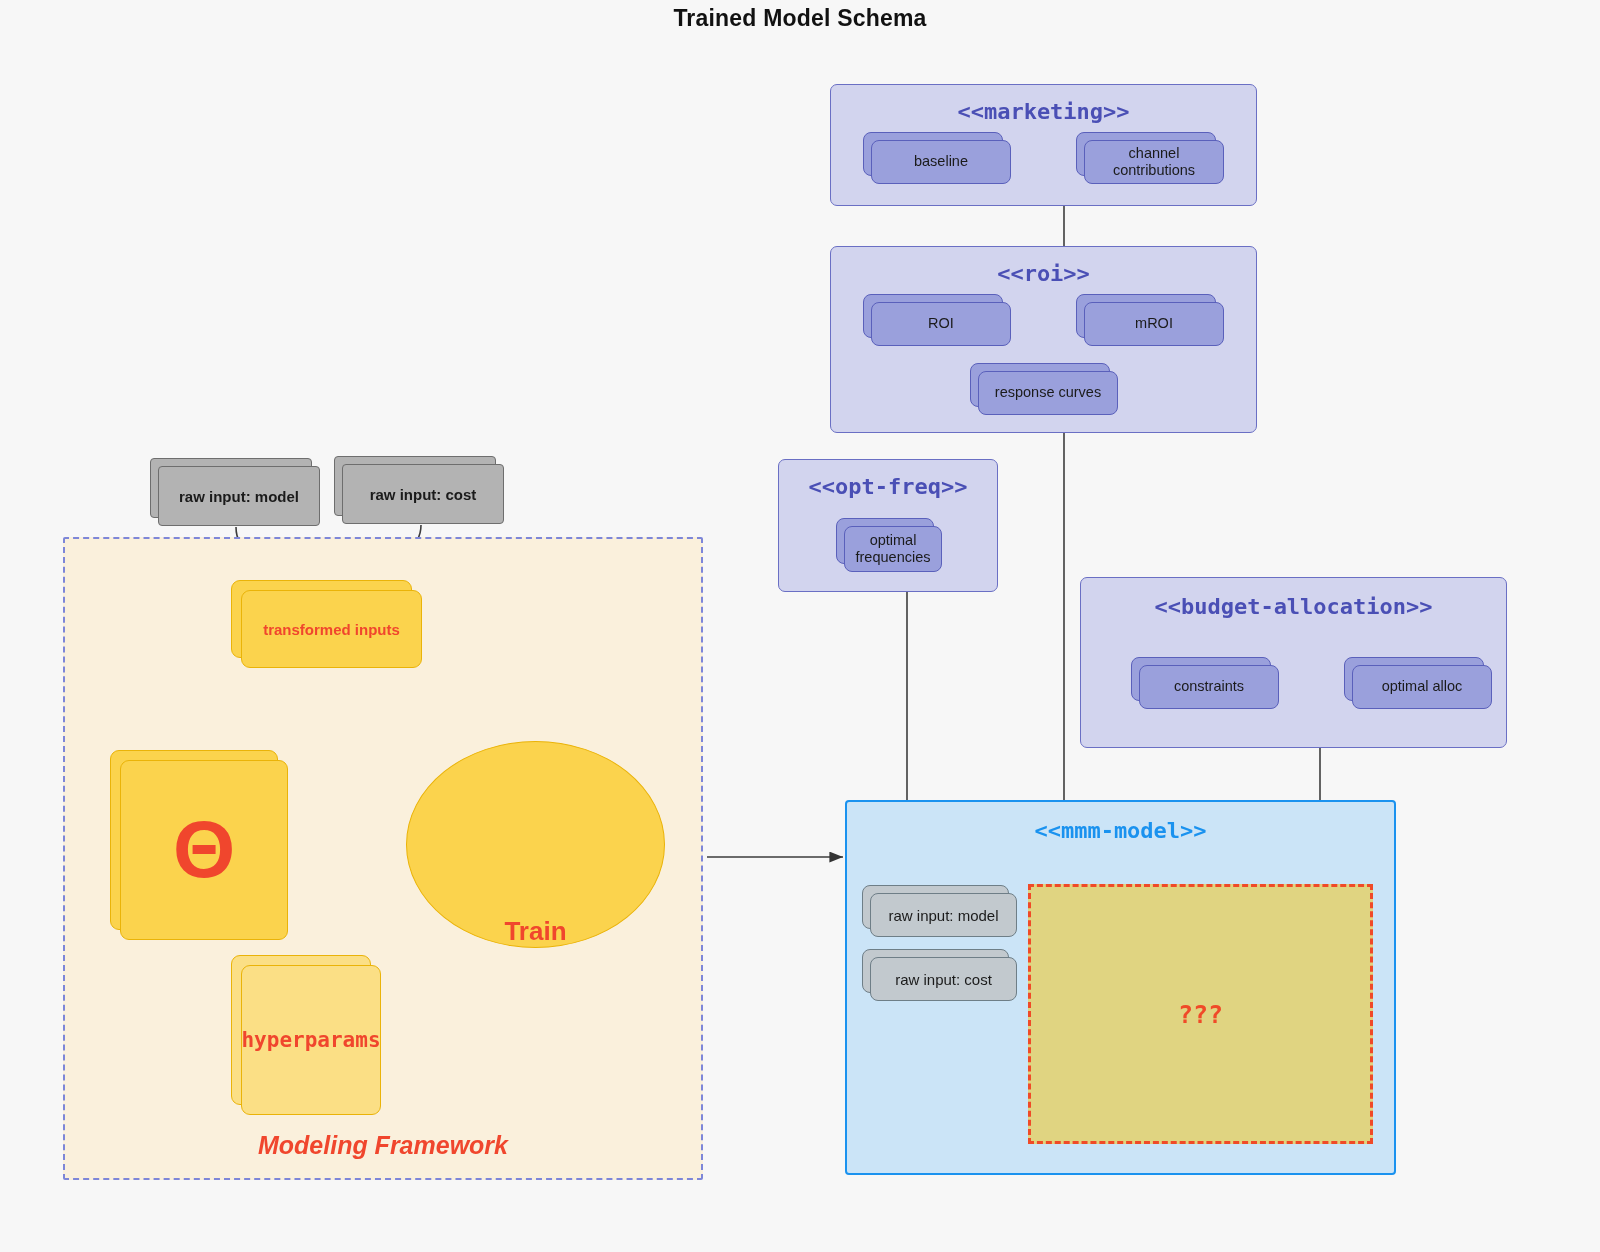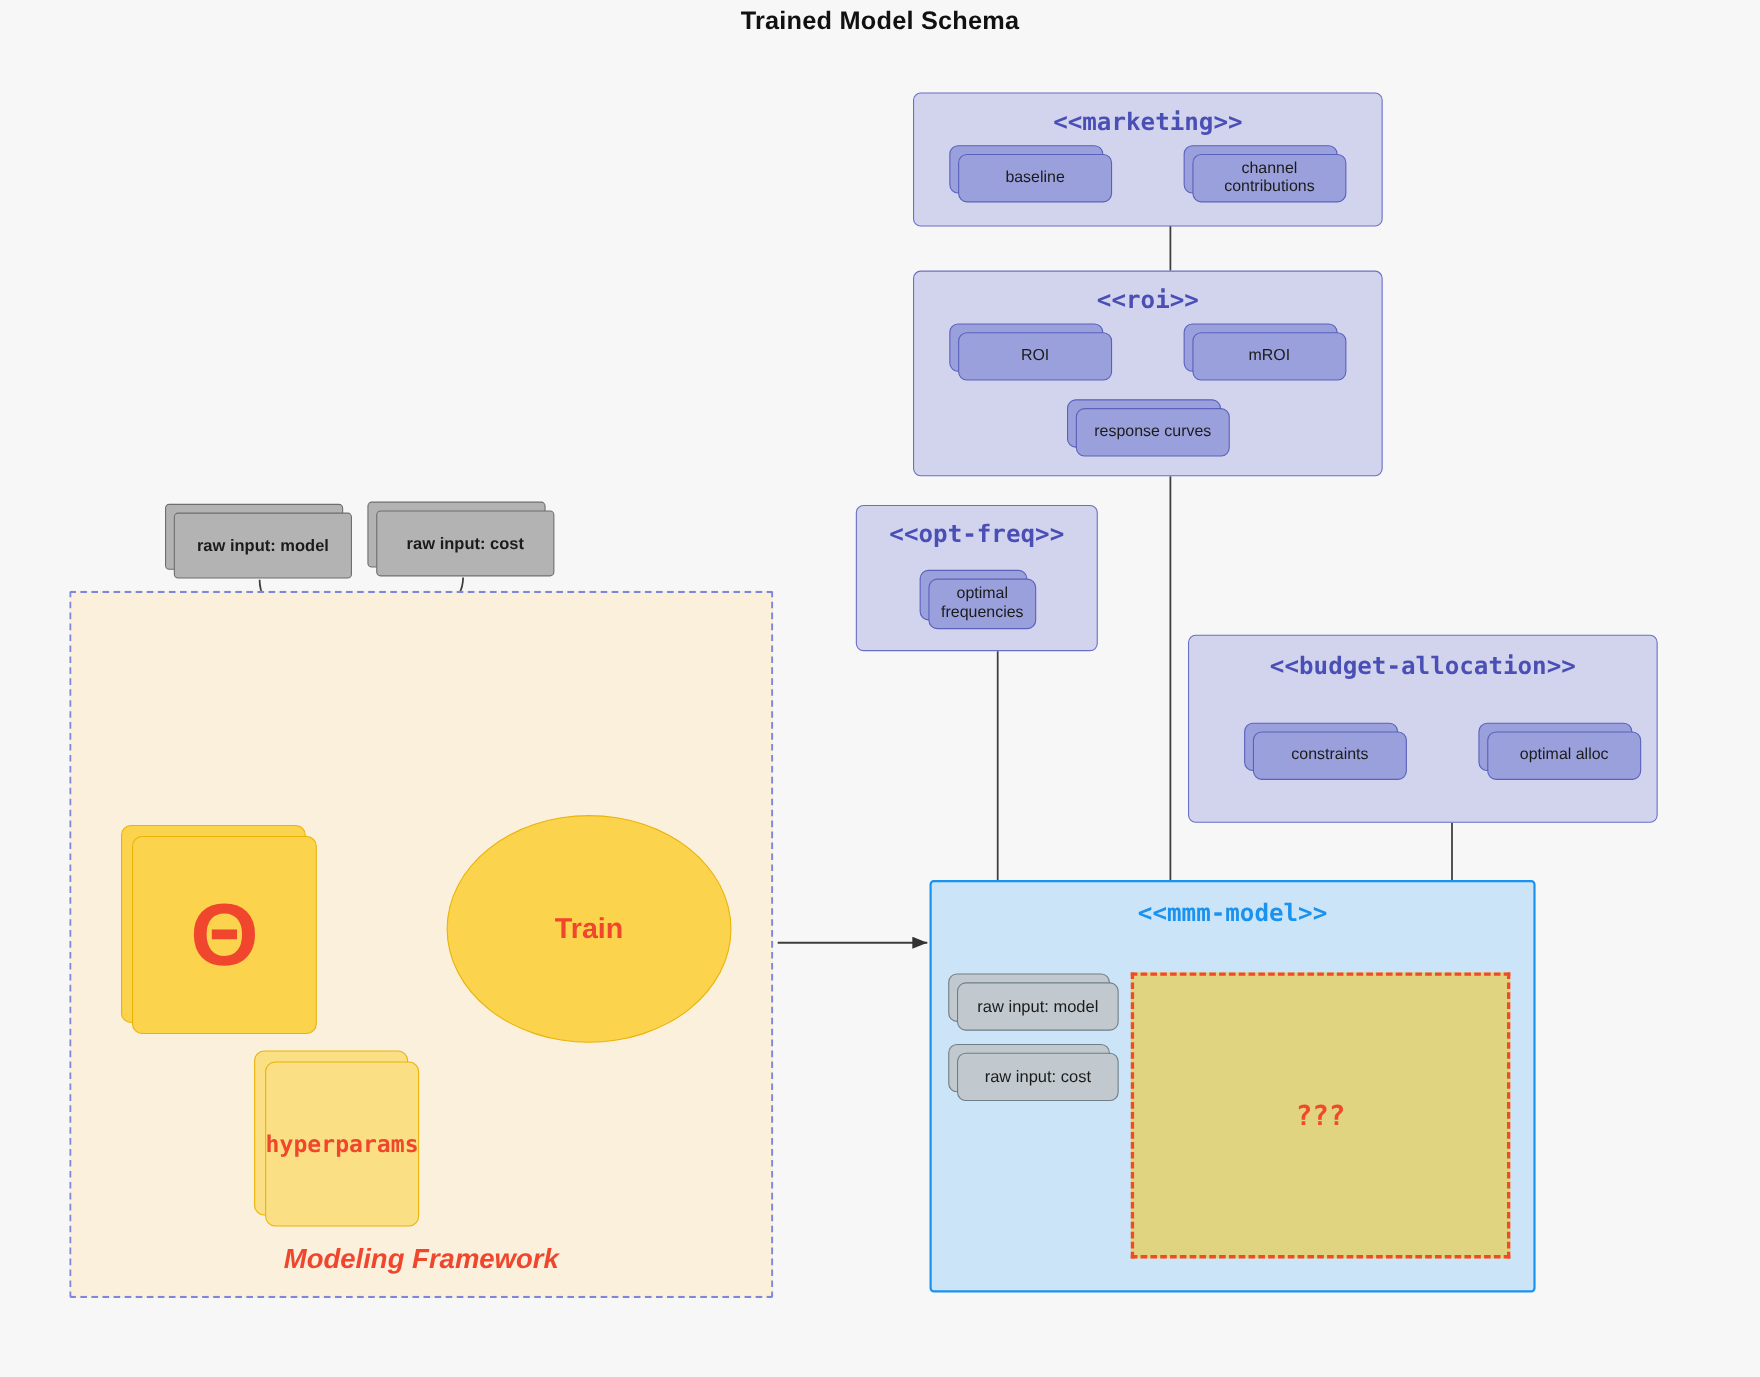--- a/index.html
+++ b/index.html
@@ -118,21 +118,21 @@
     font-size:21px;font-weight:bold;
   }
 
   
   .ellipse{
     position:absolute;
     background:#fbd34d;
     border:1.8px solid #eab308;
     border-radius:50%;
     box-sizing:border-box;
-    display:flex;align-items:center;justify-content:center;
+    display:flex;align-items:flex-end;justify-content:center;
     font-size:26px;font-weight:bold;color:#f0462d;
   }
 
   
   .model-box{
     position:absolute;
     background:#e0d481;
     border:3px dashed #f04a28;
     box-sizing:border-box;
   }
@@ -271,20 +271,24 @@
   </div>
   <div class="gcard" style="left:334px;top:456px;width:162px;height:60px;">
     <div class="shadow"></div>
     <div class="face">raw input: cost</div>
   </div>
 
   <div class="framework" style="left:63px;top:537px;width:640px;height:643px;font-style:italic;">
     <div class="framework-label" style="bottom:18px;">Modeling Framework</div>
   </div>
 
+  <div class="ycard" style="left:231px;top:580px;width:181px;height:78px;">
+    <div class="shadow"></div>
+    <div class="face lbl">transformed inputs</div>
+  </div>
 
   <div class="ycard" style="left:110px;top:750px;width:168px;height:180px;">
     <div class="shadow"></div>
     <div class="face theta">Θ</div>
   </div>
 
   <div class="ycard light" style="left:231px;top:955px;width:140px;height:150px;">
     <div class="shadow"></div>
     <div class="face mono">hyperparams</div>
   </div>

